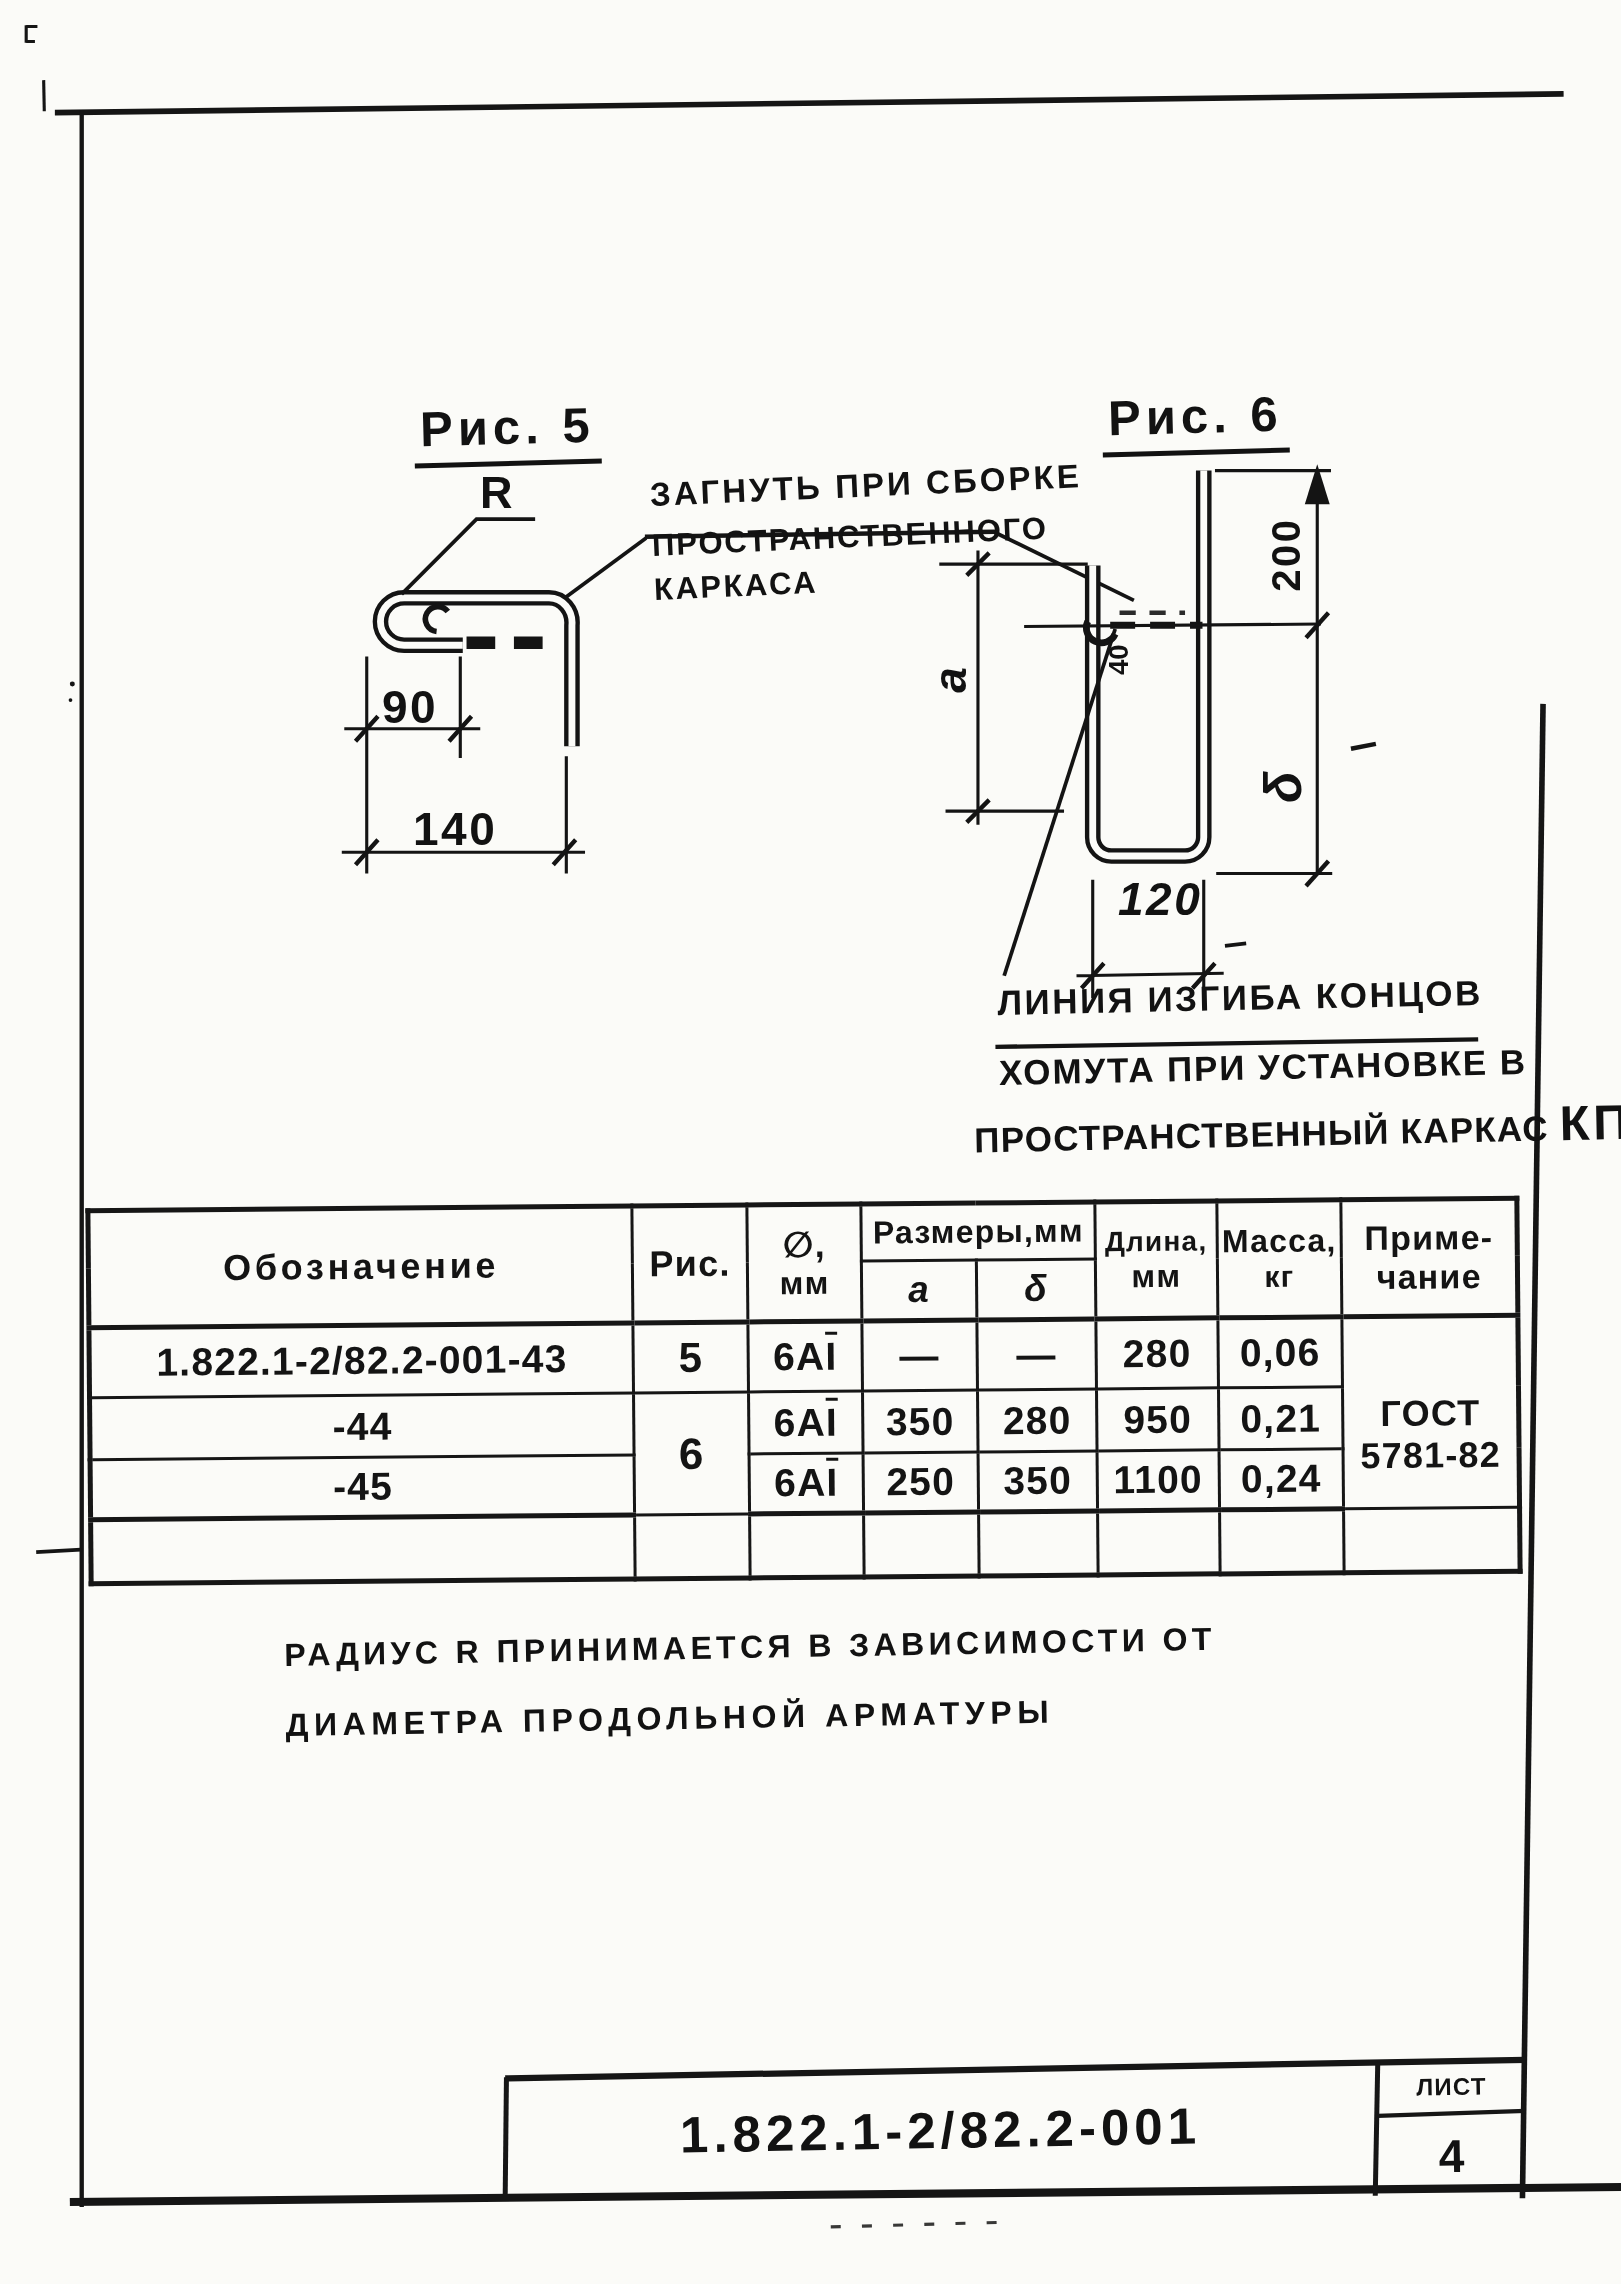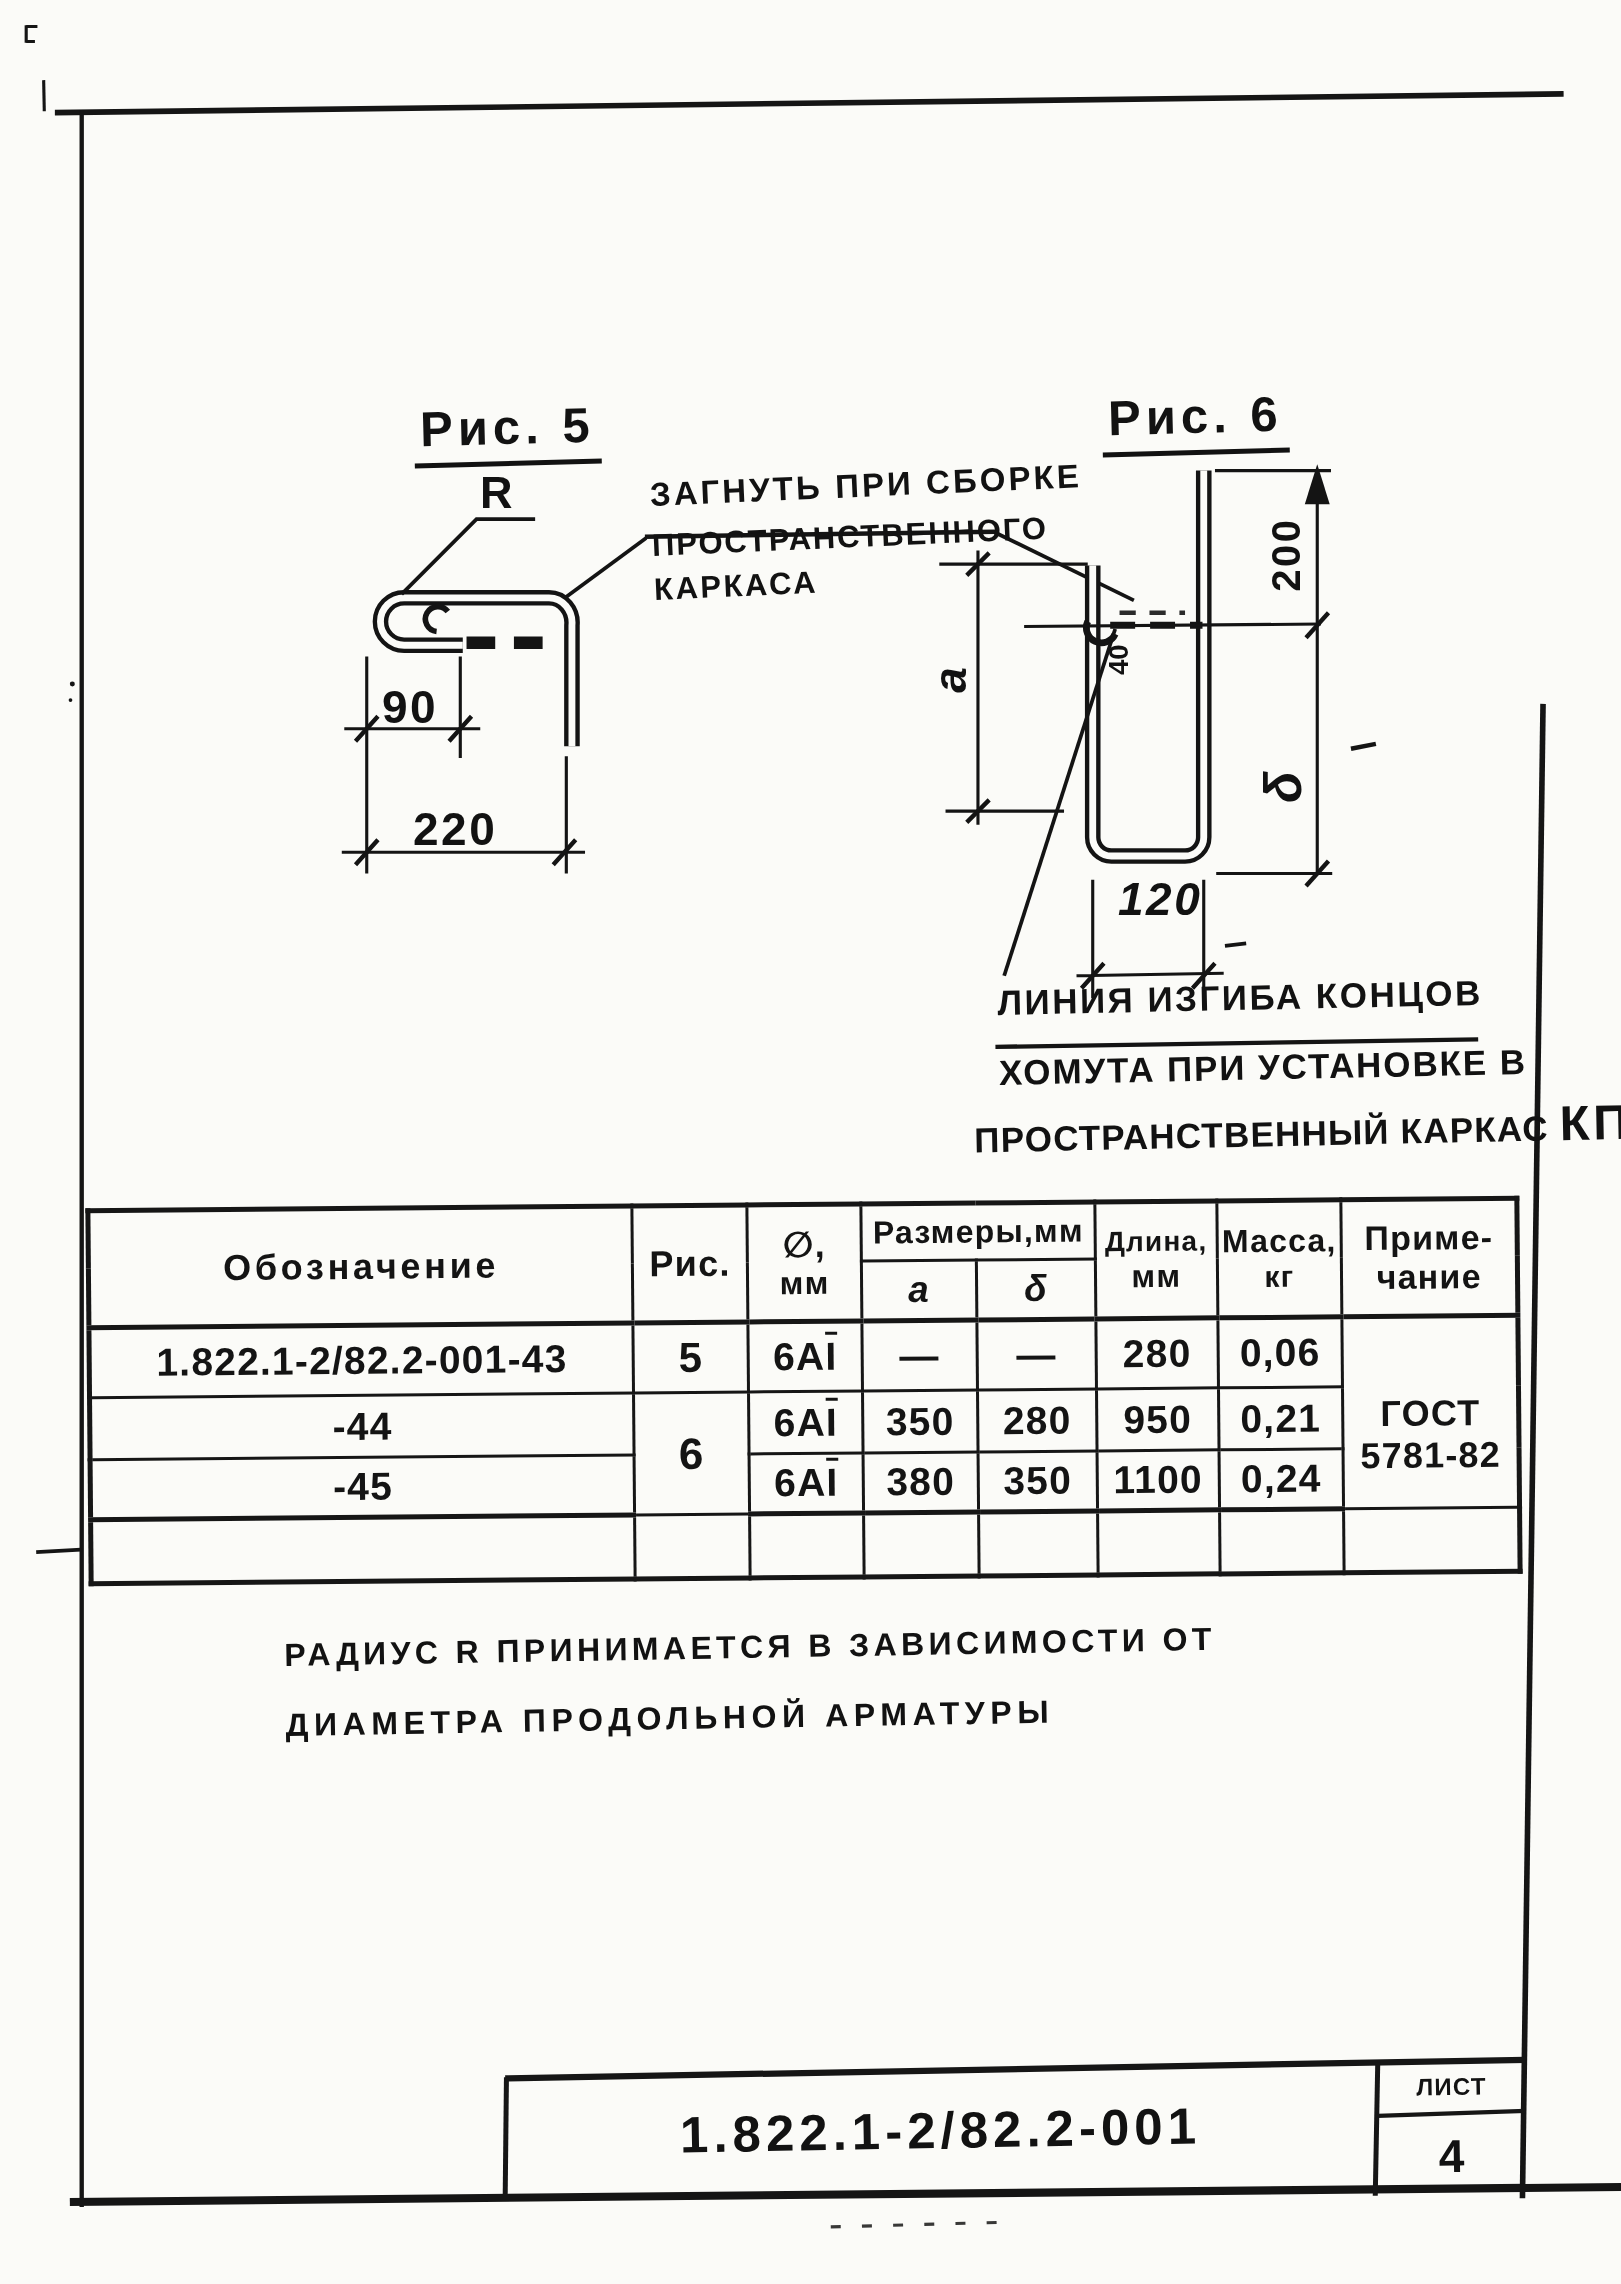--- a/index.html
+++ b/index.html
@@ -106,21 +106,21 @@
       <path d="M 810 3332 L 2446 3302" stroke-width="10"></path>
       <path d="M 812 3330 L 810 3520" stroke-width="8"></path>
       <path d="M 2209 3306 L 2205 3520" stroke-width="8"></path>
       <path d="M 2209 3392 L 2446 3384" stroke-width="7"></path>
     </g>
   </svg>
 
   <div class="t figtitle" style="left:414px;top:399px;transform:rotate(-1.5deg);">Рис. 5</div>
   <div class="t" style="left:480px;top:467px;font-size:45px;">R</div>
   <div class="t" style="left:382px;top:680px;font-size:46px;letter-spacing:2.5px;">90</div>
-  <div class="t" style="left:413px;top:802px;font-size:46px;letter-spacing:2.5px;">220</div>
+  <div class="t" style="left:413px;top:802px;font-size:46px;letter-spacing:2.5px;">140</div>
 
   <div class="t ann up" style="left:649px;top:474px;transform:rotate(-2.5deg);transform-origin:left top;">
     <div style="font-size:33px;letter-spacing:3.1px;">Загнуть при сборке</div>
     <div style="font-size:31px;letter-spacing:1.9px;margin-top:10px;">пространственного</div>
     <div style="font-size:31px;letter-spacing:2.5px;margin-top:3.7px;">каркаса</div>
   </div>
 
   <div class="t figtitle" style="left:1102px;top:388px;transform:rotate(-1.5deg);">Рис. 6</div>
   <div class="t vlabel" style="left:1227px;top:535px;width:119px;height:39px;font-size:40px;letter-spacing:2.5px;transform:rotate(-90deg);">200</div>
   <div class="t vlabel" style="left:1245px;top:762px;width:75px;height:50px;font-size:52px;font-style:italic;transform:rotate(-90deg);">δ</div>
@@ -193,21 +193,21 @@
         <td class="val" rowspan="2" style="font-size:44px;">6</td>
         <td class="val"><span>6А</span><span class="ovl">I</span></td>
         <td class="val">350</td>
         <td class="val">280</td>
         <td class="val">950</td>
         <td class="val">0,21</td>
       </tr>
       <tr class="r3">
         <td class="val desig">-45</td>
         <td class="val"><span>6А</span><span class="ovl">I</span></td>
-        <td class="val">380</td>
+        <td class="val">250</td>
         <td class="val">350</td>
         <td class="val">1100</td>
         <td class="val">0,24</td>
       </tr>
       <tr class="re">
         <td></td>
         <td></td>
         <td></td>
         <td></td>
         <td></td>

